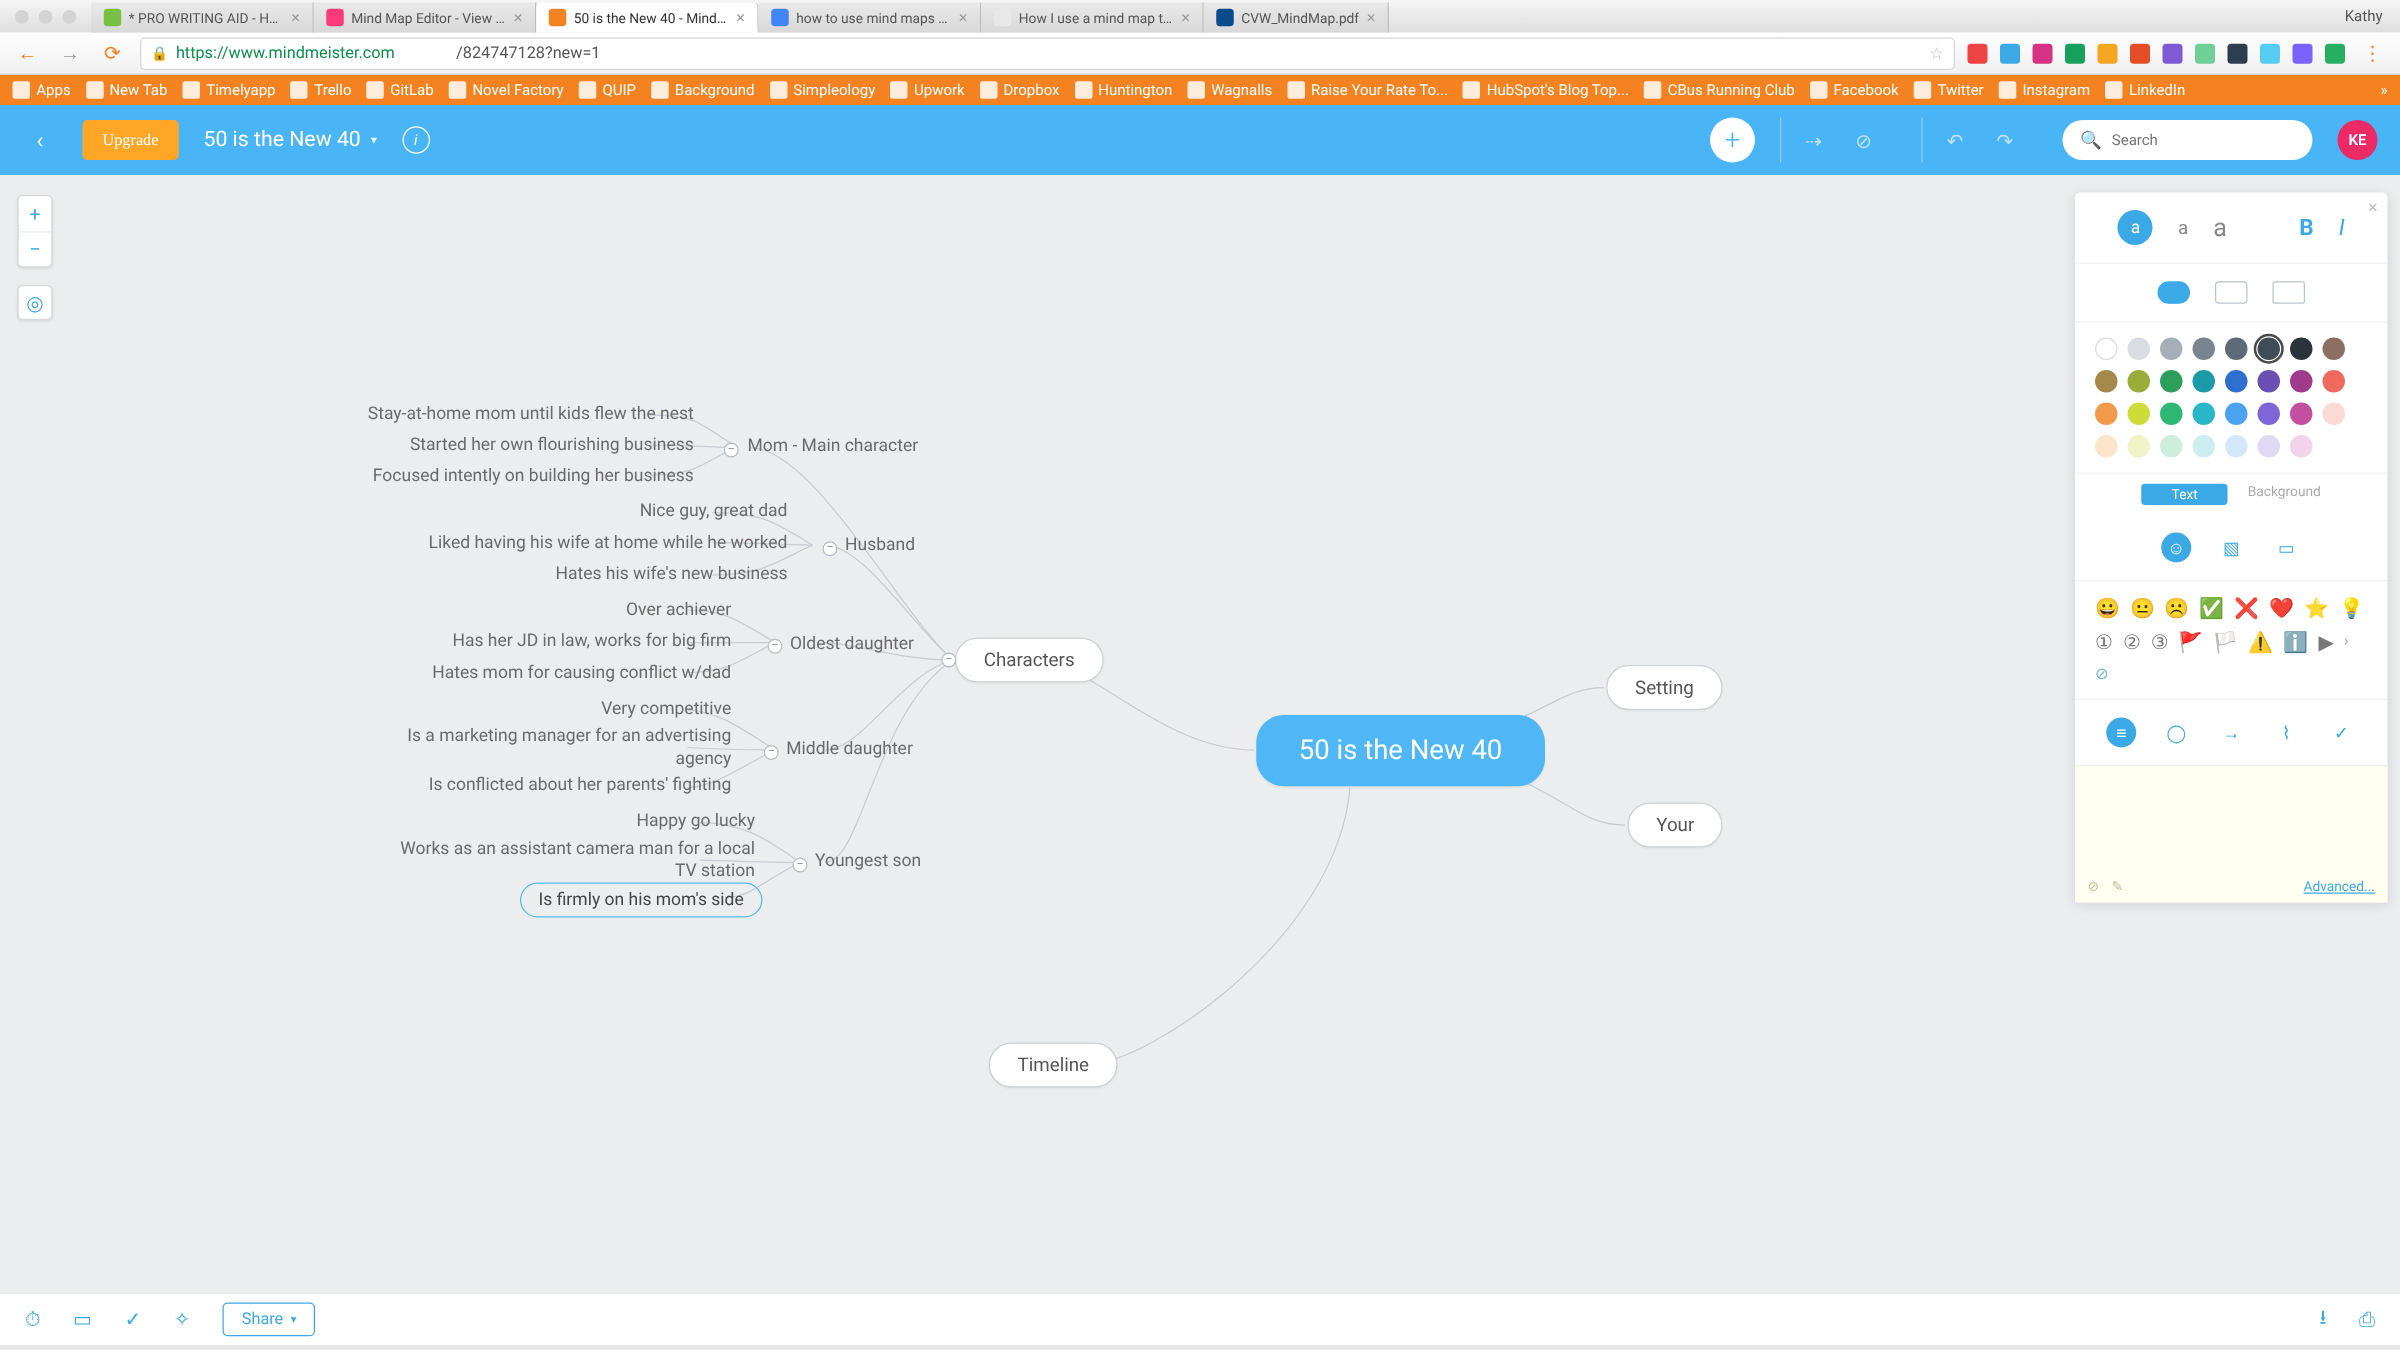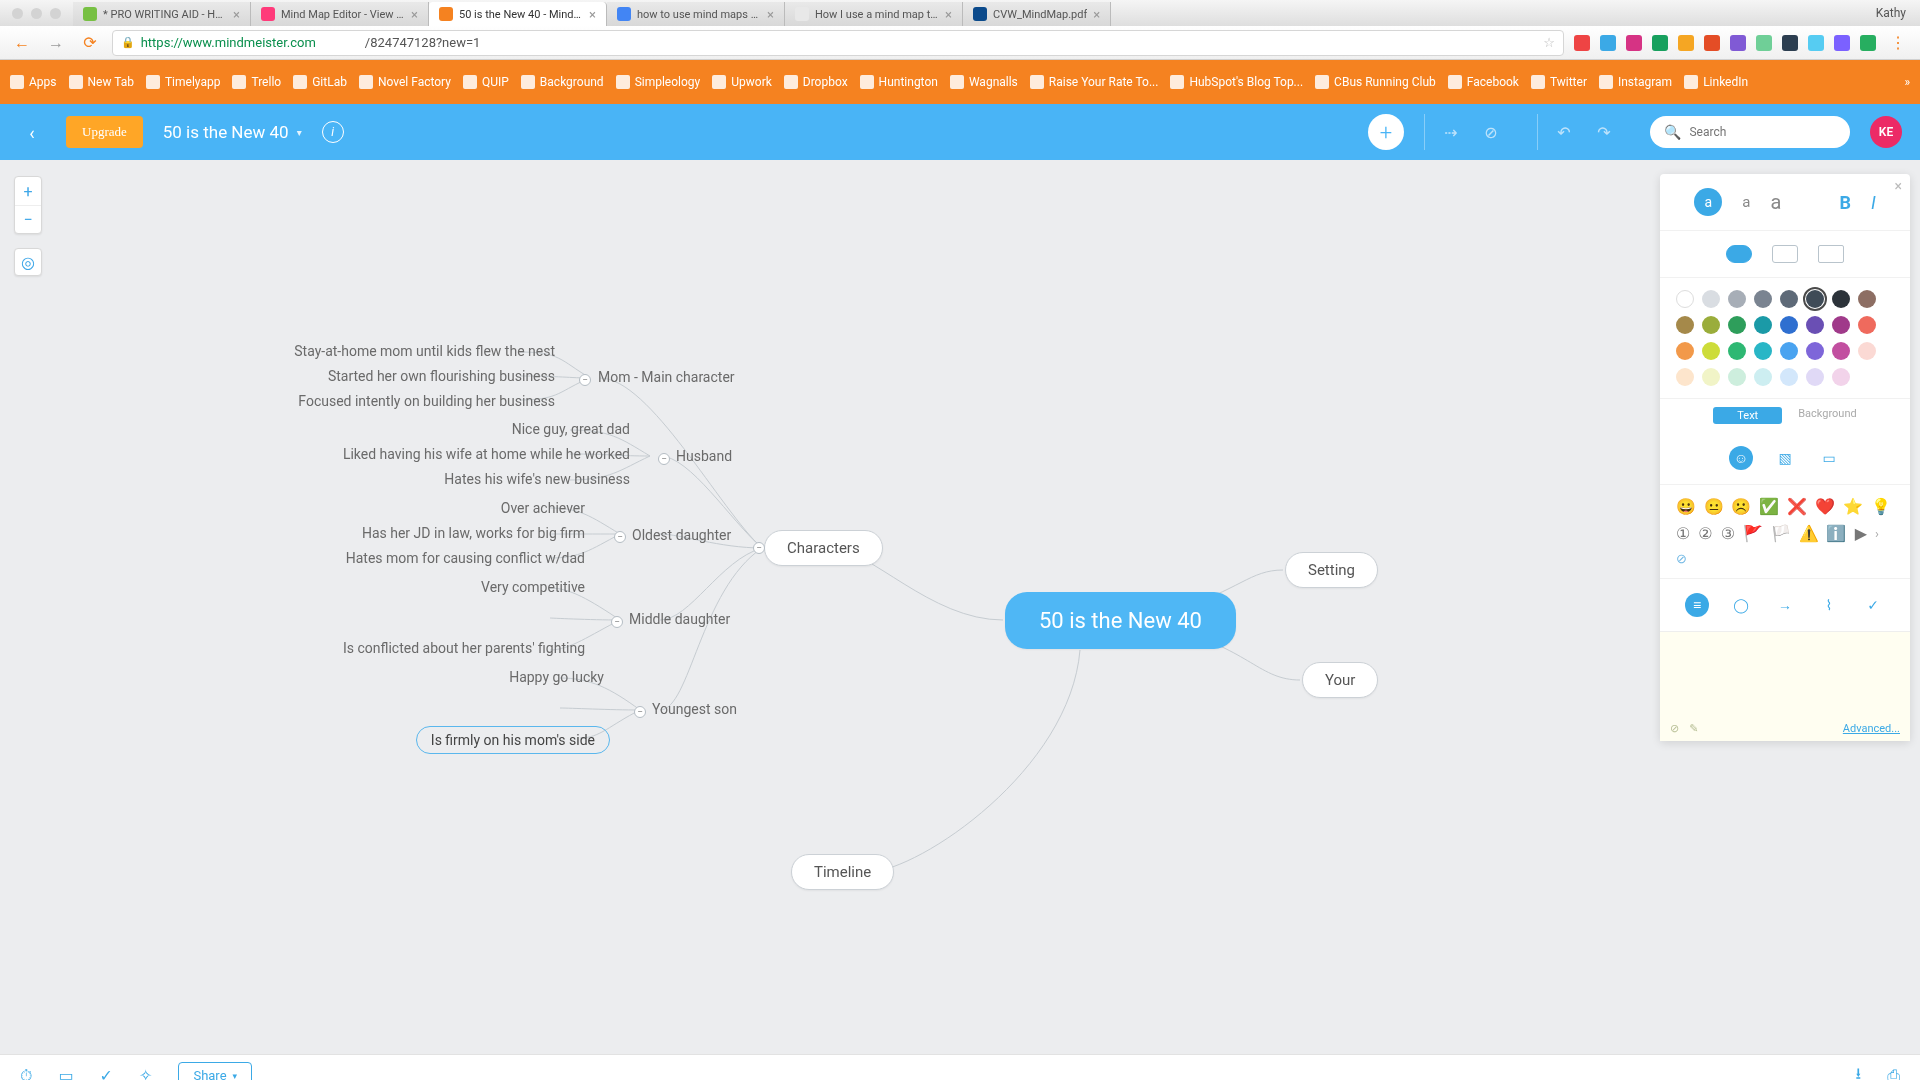--- a/index.html
+++ b/index.html
@@ -19,21 +19,21 @@
 .addr-bar { height:34px; background:linear-gradient(#fff,#f0f0f0); border-bottom:1px solid #d0d0d0; display:flex; align-items:center; gap:10px; padding:0 10px; }
 .nav-btn { width:24px; text-align:center; color:#9a9a9a; font-size:16px; }
 .nav-btn.orange { color:#f58220; }
 .url-box { flex:1; display:flex; align-items:center; height:26px; border:1px solid #d6d6d6; border-radius:4px; background:#fff; font-size:13px; padding:0 8px; gap:6px; }
 .lock { color:#0a8f4d; font-size:11px; }
 .url-host { color:#0a8f4d; }
 .url-path { color:#555;margin-left:43px; }
 .ext-icons { display:flex; gap:10px; align-items:center; }
 .ext-ic { width:16px; height:16px; border-radius:3px; }
 
-.bm-bar { height:44px; background:#f58220; display:flex; align-items:center; gap:12px; padding:0 10px; font-size:12px; color:#fff; overflow:hidden; white-space:nowrap; }
+.bm-bar { height:24px; background:#f58220; display:flex; align-items:center; gap:12px; padding:0 10px; font-size:12px; color:#fff; overflow:hidden; white-space:nowrap; }
 .bm { display:flex; align-items:center; gap:5px; cursor:pointer; }
 .bm-ic { width:14px; height:14px; border-radius:2px; background:rgba(255,255,255,.85); flex-shrink:0; }
 
 
 .app-bar { height:56px; background:#49b4f6; display:flex; align-items:center; padding:0 18px; gap:20px; color:#fff; }
 .app-back { width:28px; height:28px; display:flex; align-items:center; justify-content:center; font-size:18px; }
 .upgrade { background:#ffa626; color:#fff; border:none; border-radius:4px; padding:8px 16px; font-size:13px; cursor:pointer;font-family:Liberation Serif, serif; }
 .map-title { font-size:17px; display:flex; align-items:center; gap:8px; }
 .map-title .caret { font-size:10px; opacity:.85; }
 .info-circ { width:22px; height:22px; border:1.5px solid #fff; border-radius:50%; display:flex; align-items:center; justify-content:center; font-style:italic; font-size:12px; }
@@ -339,23 +339,25 @@
 
   <div class="leaf" style="right:1290px; top:260px">Nice guy, great dad</div>
   <div class="leaf" style="right:1290px; top:285px">Liked having his wife at home while he worked</div>
   <div class="leaf" style="right:1290px; top:310px">Hates his wife's new business</div>
 
   <div class="leaf" style="right:1335px; top:339px">Over achiever</div>
   <div class="leaf" style="right:1335px; top:364px">Has her JD in law, works for big firm</div>
   <div class="leaf" style="right:1335px; top:389px">Hates mom for causing conflict w/dad</div>
 
   <div class="leaf" style="right:1335px; top:418px">Very competitive</div>
+  <div class="leaf" style="right:1335px; top:440px; width:270px">Is a marketing manager for an advertising agency</div>
   <div class="leaf" style="right:1335px; top:479px">Is conflicted about her parents' fighting</div>
 
   <div class="leaf" style="right:1316px; top:508px">Happy go lucky</div>
+  <div class="leaf" style="right:1316px; top:530px; width:290px">Works as an assistant camera man for a local TV station</div>
   <div class="leaf sel" style="right:1310px; top:566px">Is firmly on his mom's side</div>
 
   <div class="side-panel">
     <div class="sp-close">×</div>
     <div class="sp-row">
       <span class="font-a sel">a</span>
       <span class="font-a">a</span>
       <span class="font-a big">a</span>
       <span style="width:18px"></span>
       <span class="font-b">B</span>

